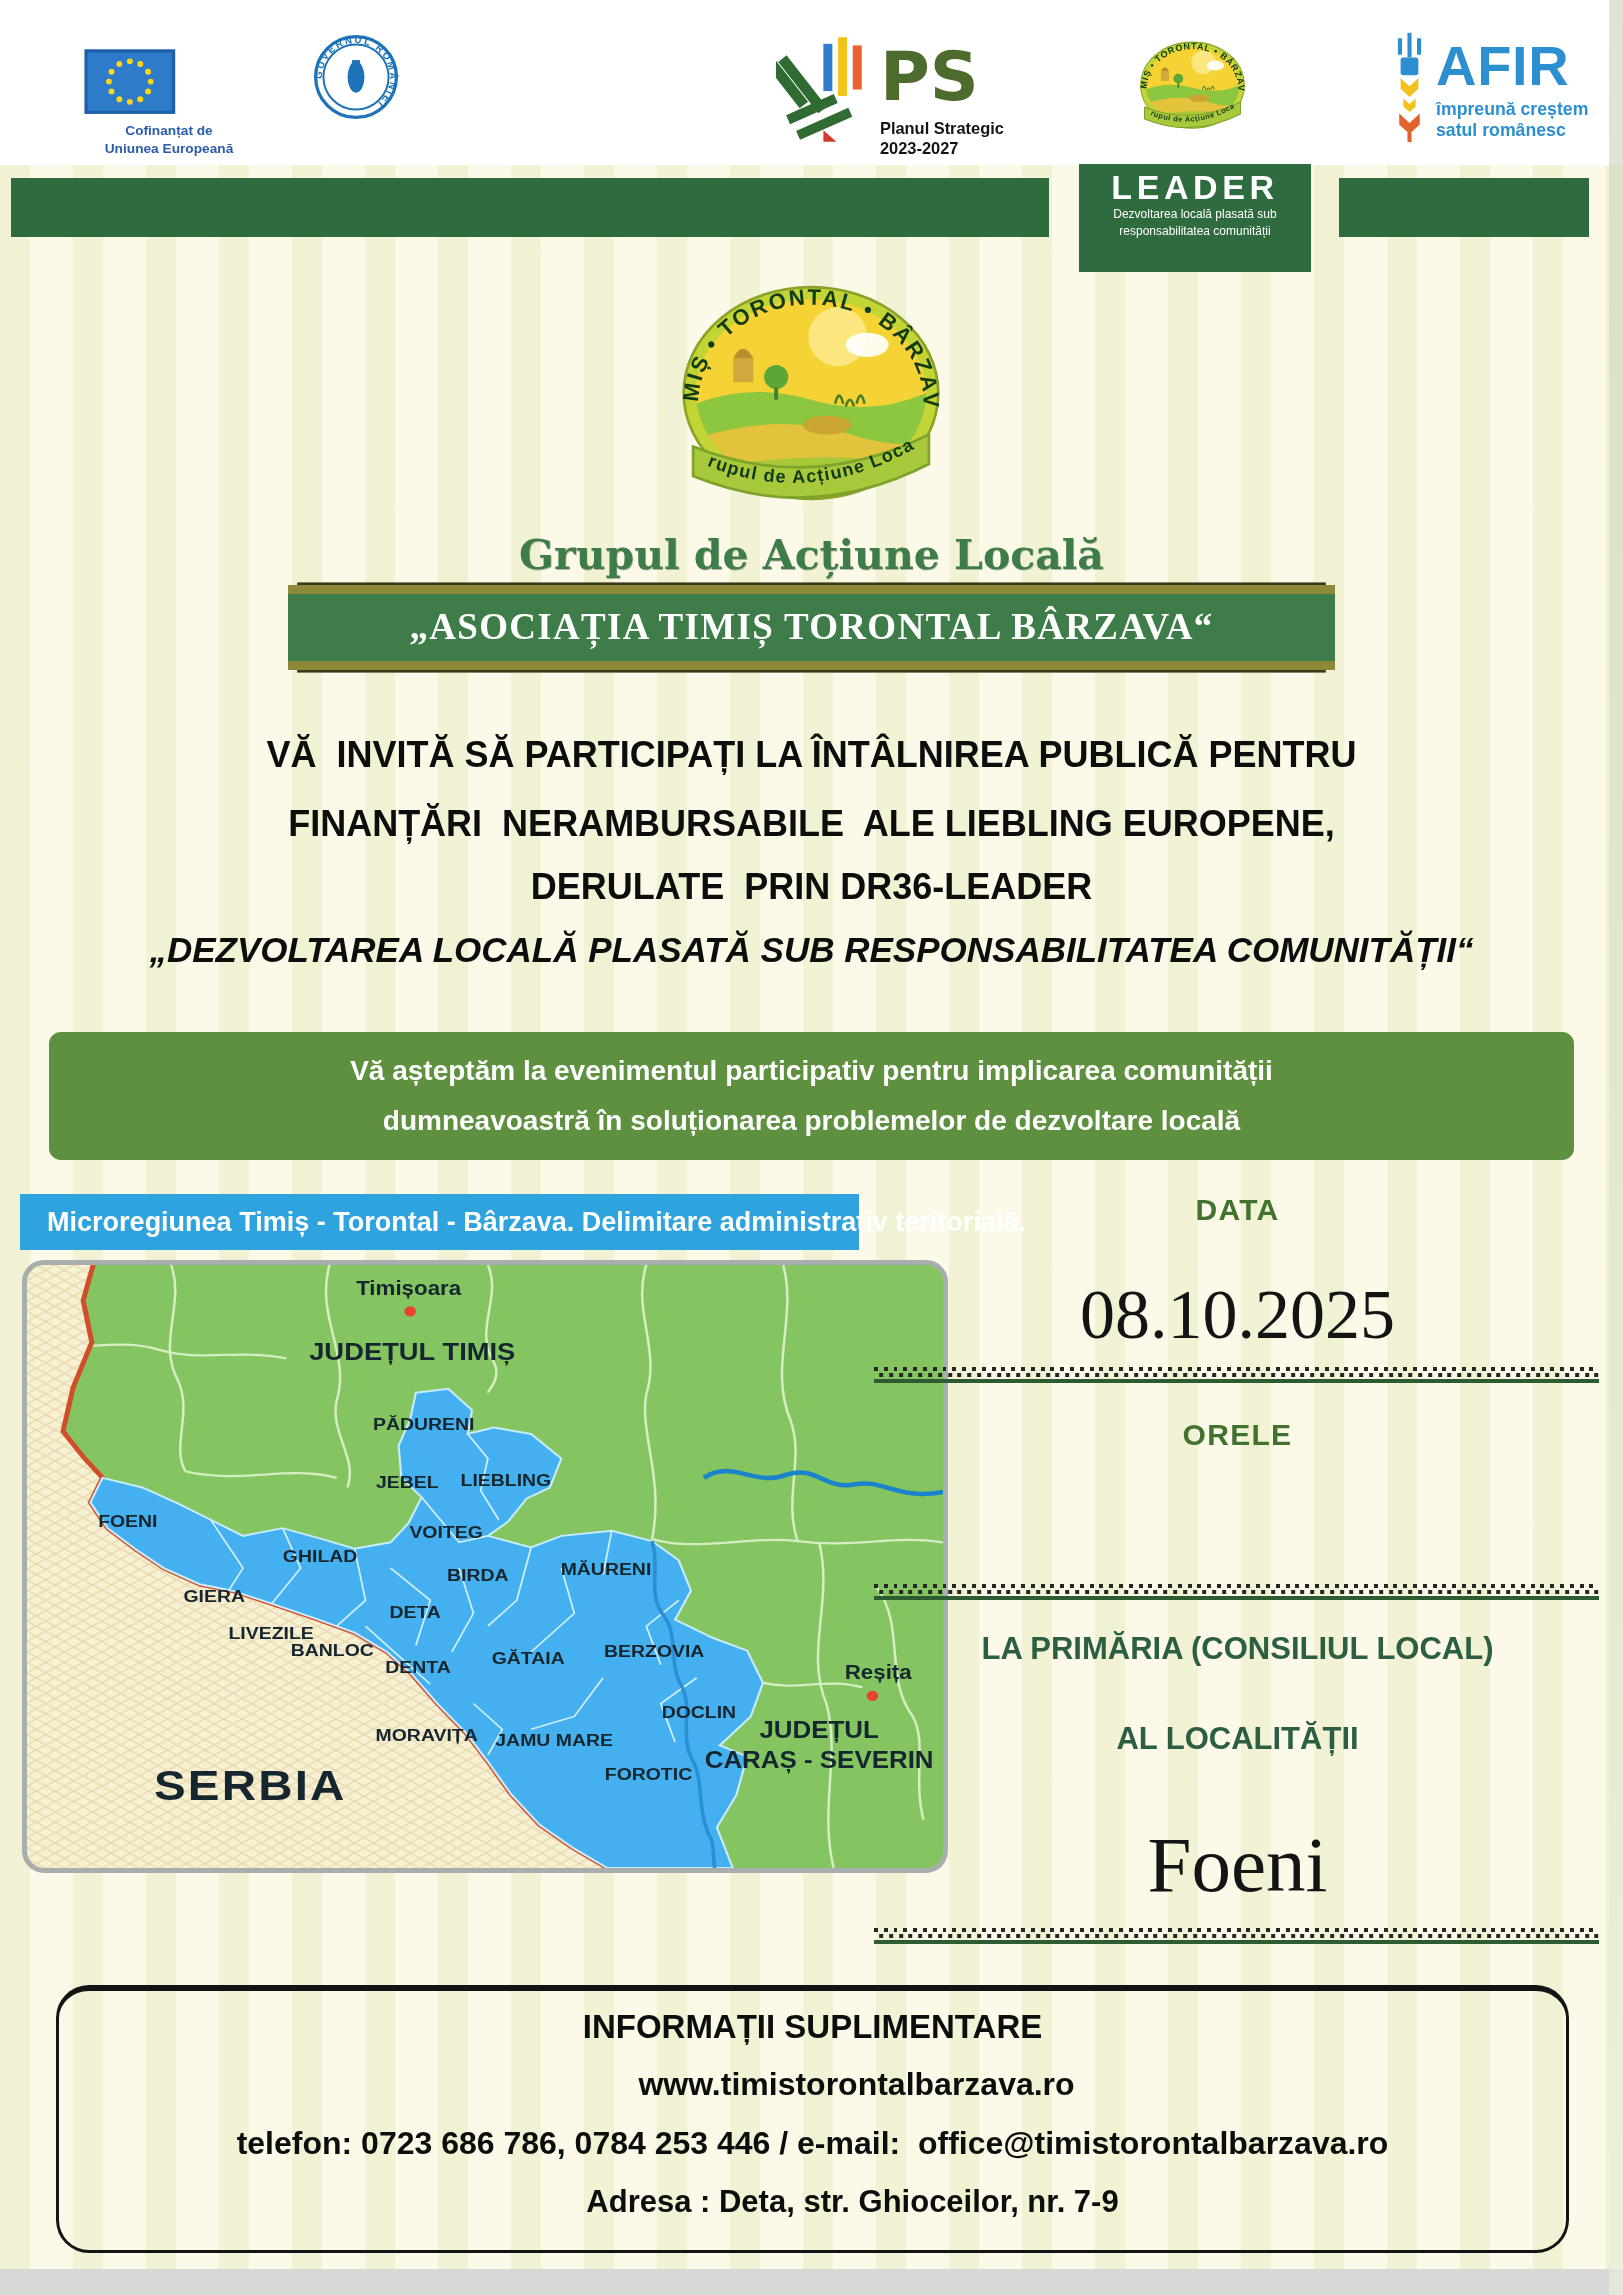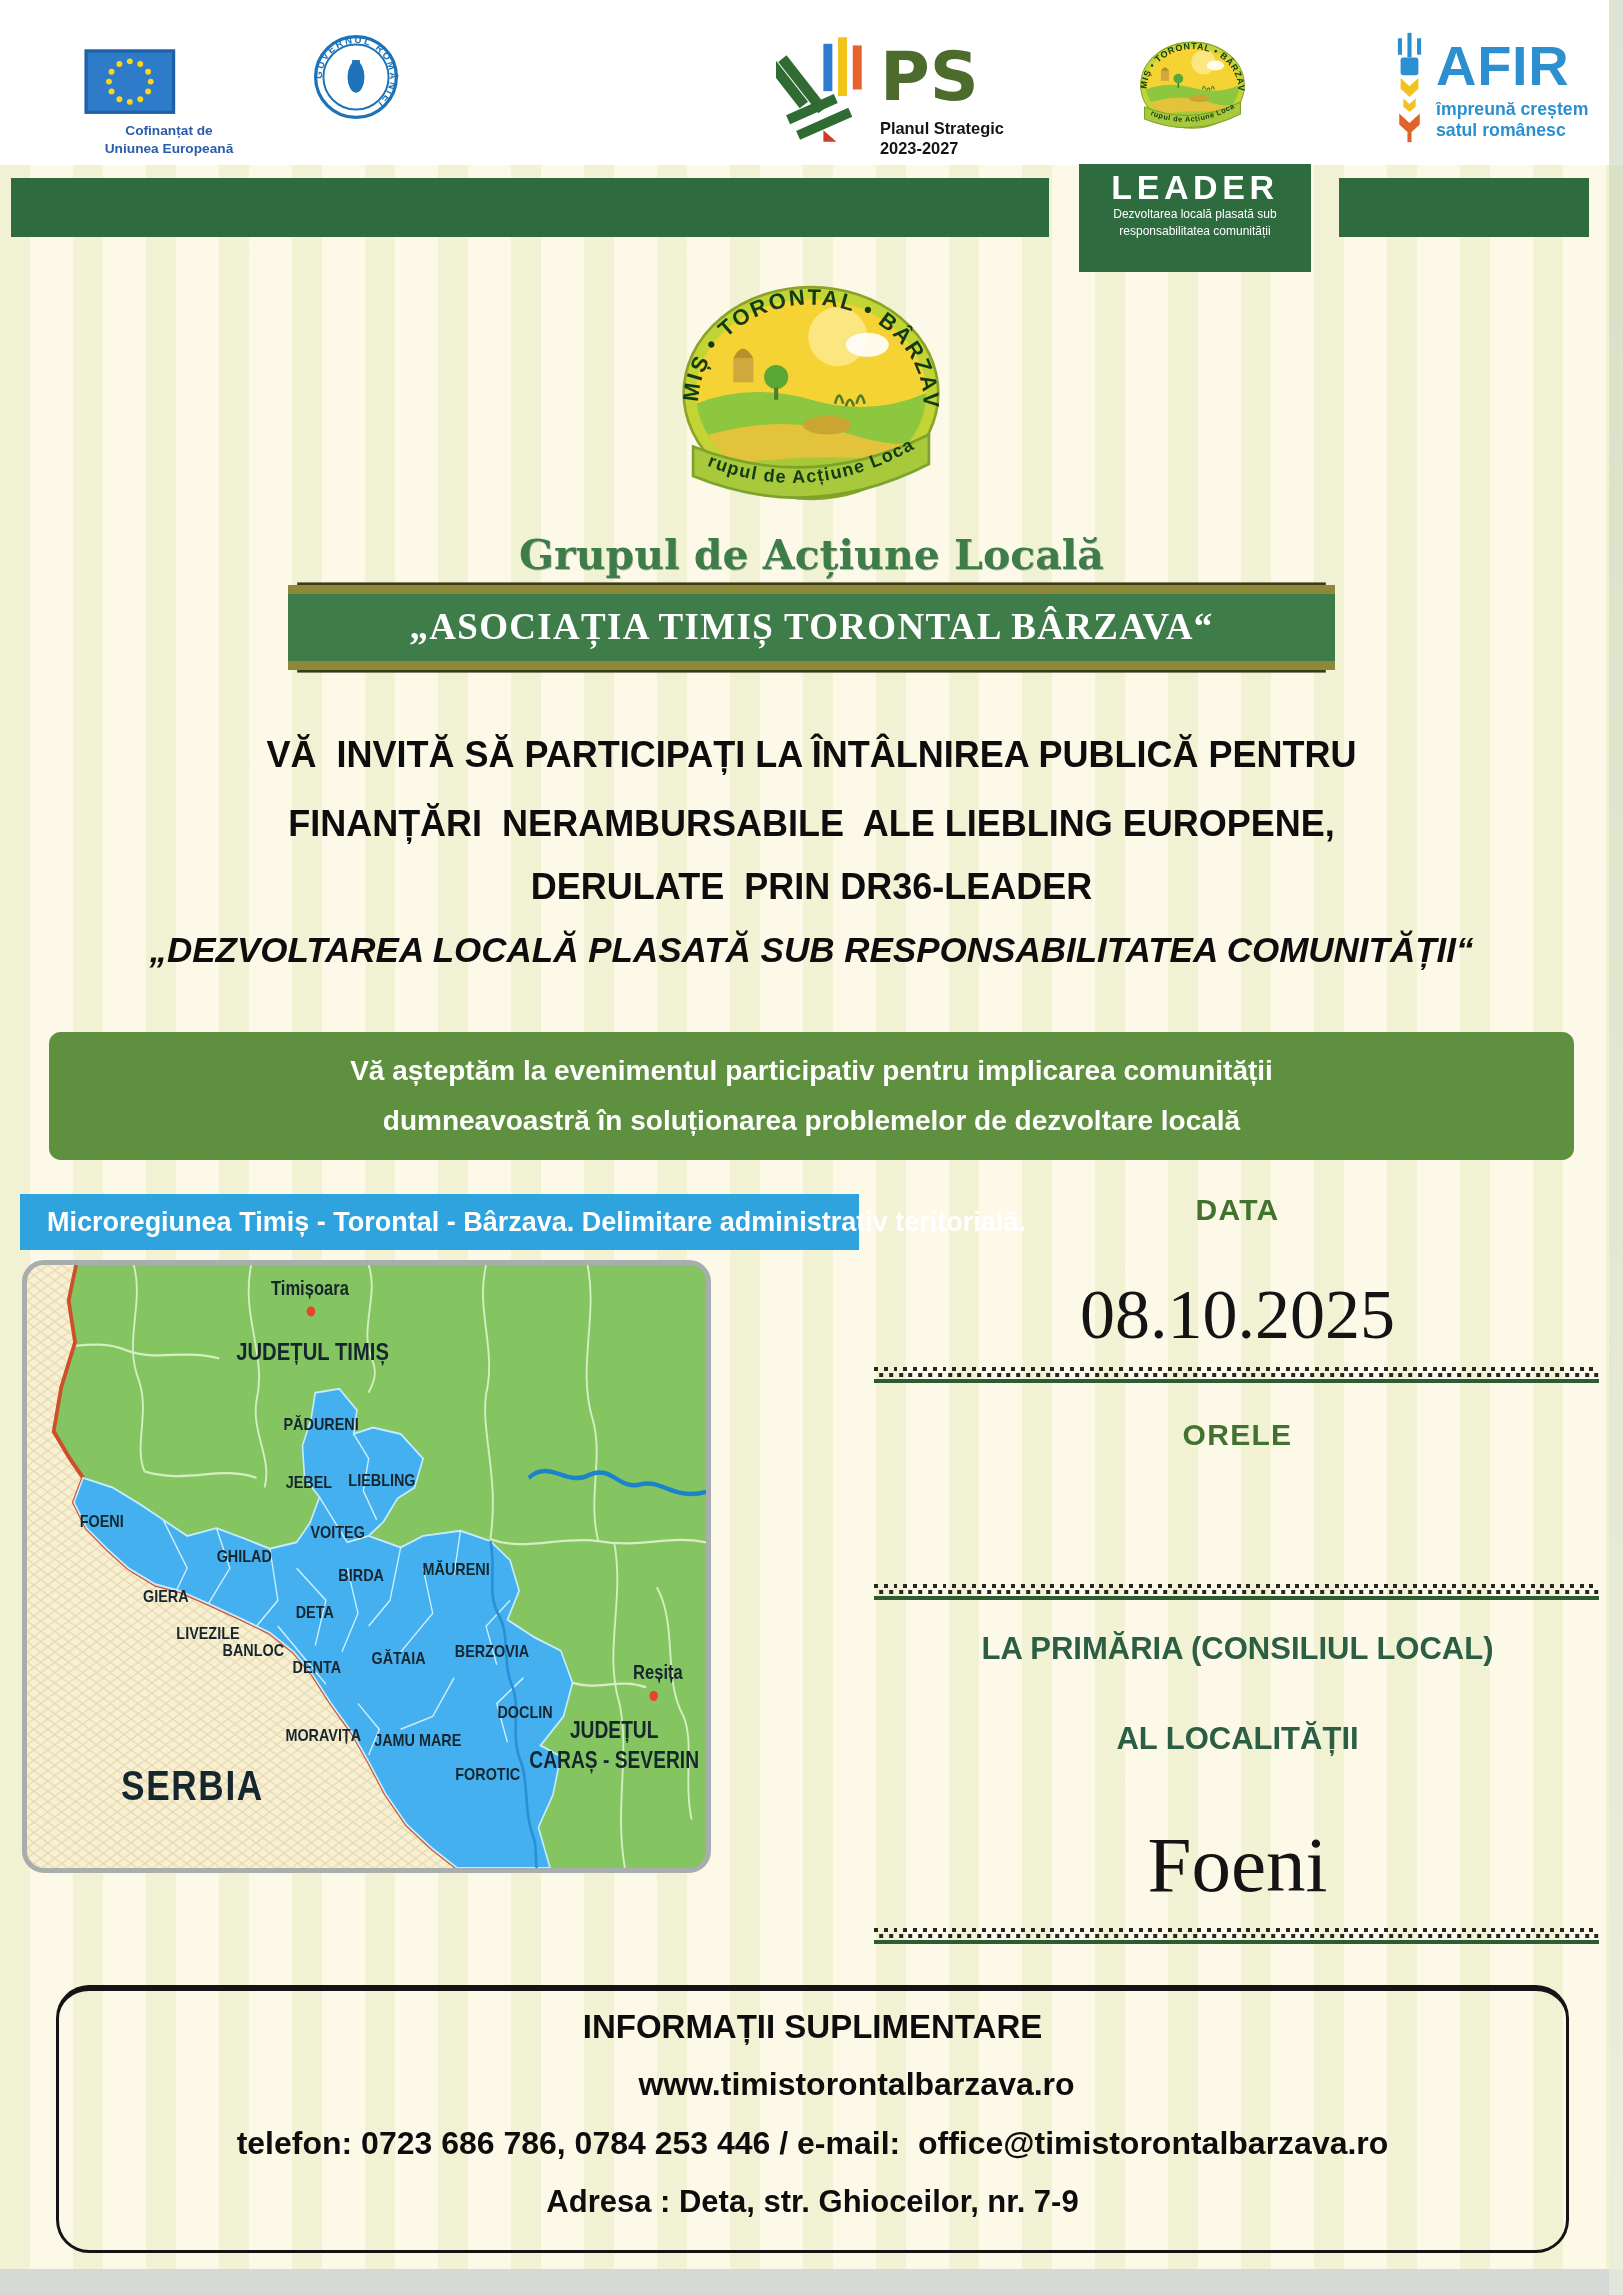--- a/index.html
+++ b/index.html
@@ -30,21 +30,21 @@
   .assoc{left:288px;top:585px;width:1047px;background:#3e7c49;border-top:9.2px solid #8e8839;border-bottom:9.2px solid #8e8839;box-shadow:0 -11.8px 0 -9.2px #3a3a18, 0 11.8px 0 -9.2px #3a3a18;padding:10.5px 0 13px 0;}
   .assoc-text{font-family:"Liberation Serif", serif;font-weight:bold;font-size:37px;color:#ffffff;letter-spacing:1.3px;}
   
   .inv{left:0;width:1623px;font-weight:bold;color:#0d0d0d;font-size:36px;white-space:pre;}
   .inv.it{font-style:italic;font-size:35px;}
   
   .event-banner{left:49px;top:1032px;width:1525px;height:128px;background:#5e9040;border-radius:11.8px;color:#fff;}
   .event-line{font-size:28px;font-weight:bold;line-height:50px;white-space:pre;}
   
   .map-bar{left:19.6px;top:1194px;width:839px;height:56px;background:#2fa3de;color:#fff;font-size:27px;font-weight:bold;line-height:56px;padding-left:27.5px;box-sizing:border-box;white-space:nowrap;}
-  .map-box{left:21.6px;top:1260px;width:689px;height:613px;border:5.9px solid #a8aeae;border-radius:22px;overflow:hidden;background:#84c562;box-sizing:border-box;}
+  .map-box{left:21.6px;top:1260px;width:926px;height:613px;border:5.9px solid #a8aeae;border-radius:22px;overflow:hidden;background:#84c562;box-sizing:border-box;}
   .map-svg{width:100%;height:100%;display:block;}
   .ml{font-family:"Liberation Sans",sans-serif;font-weight:bold;fill:#16262e;text-anchor:middle;}
   
   .rp{left:871px;width:733px;}
   .rp-label{font-size:30px;font-weight:bold;color:#41722e;letter-spacing:1.3px;}
   .rp-value{font-family:"Liberation Serif", serif;font-size:70px;color:#141414;}
   .rp-loc{font-size:31px;font-weight:bold;color:#2c5e43;}
   .rp-foeni{font-family:"Liberation Serif", serif;font-size:79px;color:#141414;}
   .divider{left:874px;width:725px;height:22px;}
   .divider .dotrow{height:3.9px;margin-bottom:2px;background:repeating-linear-gradient(90deg,#262626 0 3.9px,rgba(0,0,0,0) 3.9px 9.8px);}
@@ -311,18 +311,18 @@
   <div class="abs divider" style="top:1928px;">
     <div class="dotrow"></div>
       <div class="dotrow off"></div>
       <div class="bar"></div>
   </div>
 
   <div class="abs foot-box"></div>
   <div class="abs ctr foot-line" style="top:2008px;font-size:33px;">INFORMAȚII SUPLIMENTARE</div>
   <div class="abs ctr foot-line" style="top:2066px;font-size:32px;padding-left:44px;">www.timistorontalbarzava.ro</div>
   <div class="abs ctr foot-line" style="top:2125px;font-size:32px;">telefon: 0723 686 786, 0784 253 446 / e-mail:  office@timistorontalbarzava.ro</div>
-  <div class="abs ctr foot-line" style="top:2184px;font-size:31px;">Adresa : Deta, str. Ghioceilor, nr. 7-9</div>
+  <div class="abs ctr foot-line" style="top:2184px;font-size:31px;margin-left:40px;">Adresa : Deta, str. Ghioceilor, nr. 7-9</div>
 
   <div class="abs bottom-strip"></div>
   <div class="abs edge-strip"></div>
 </div>
 
 
 </body></html>

